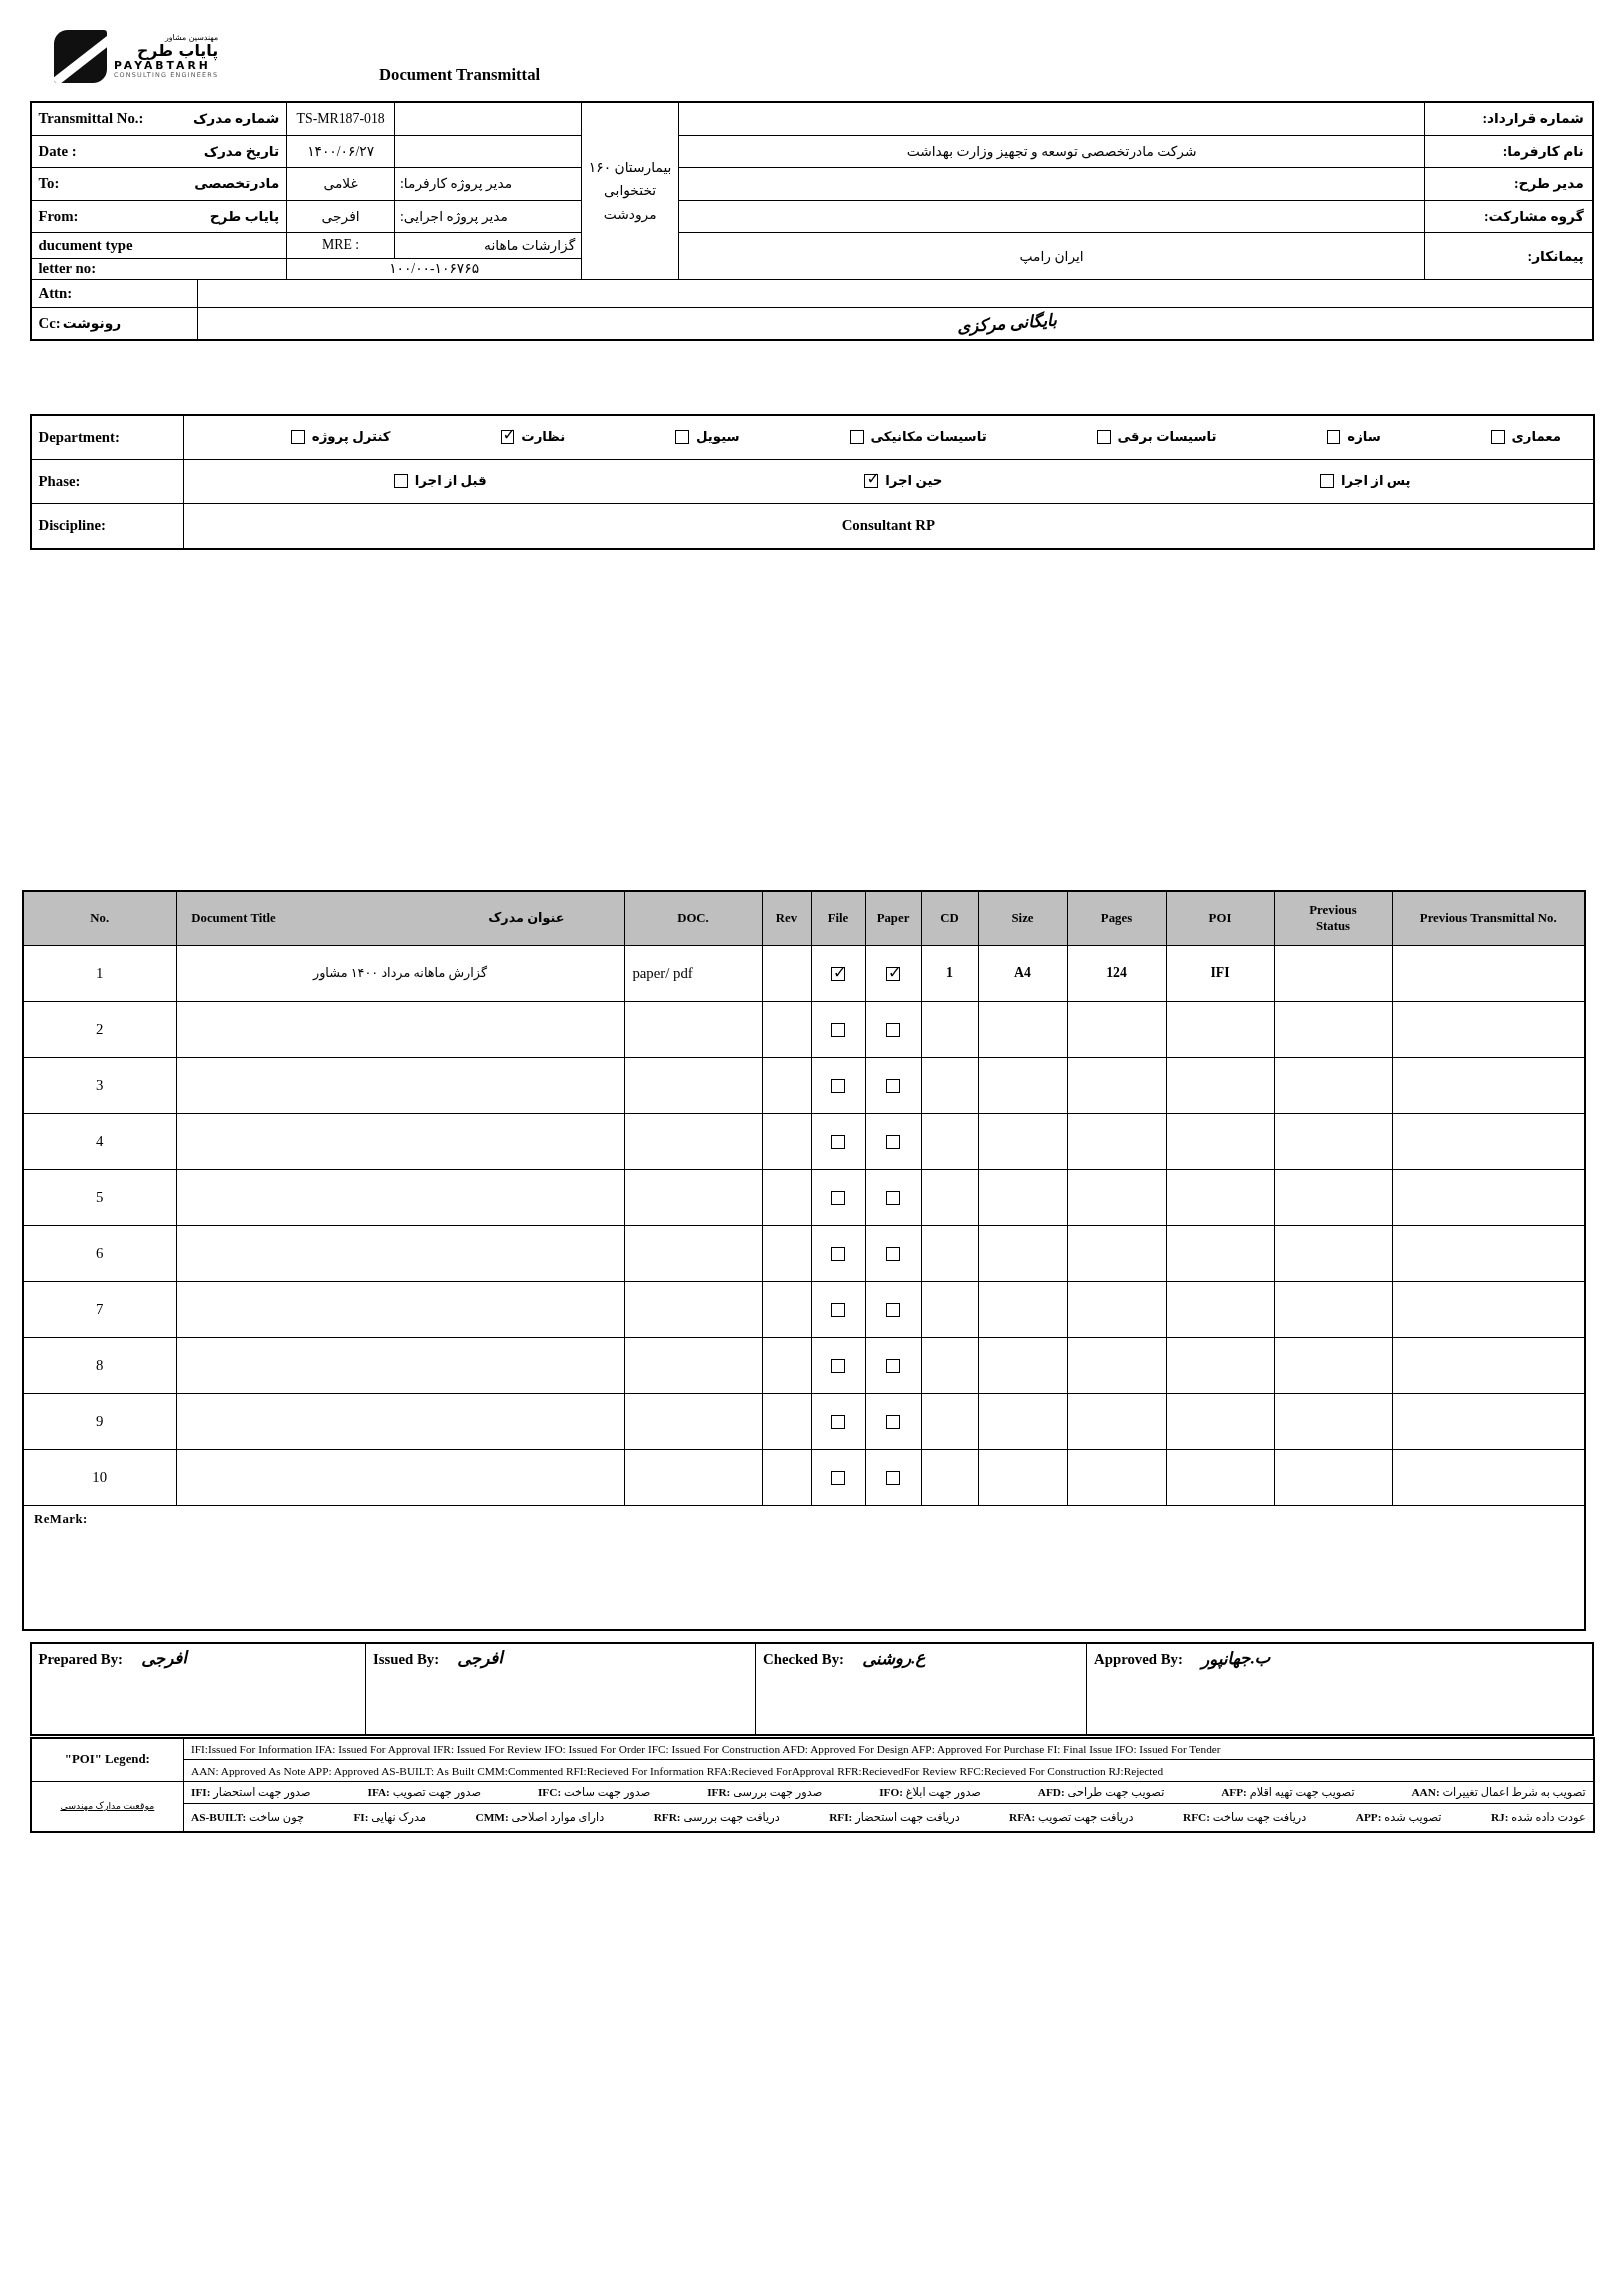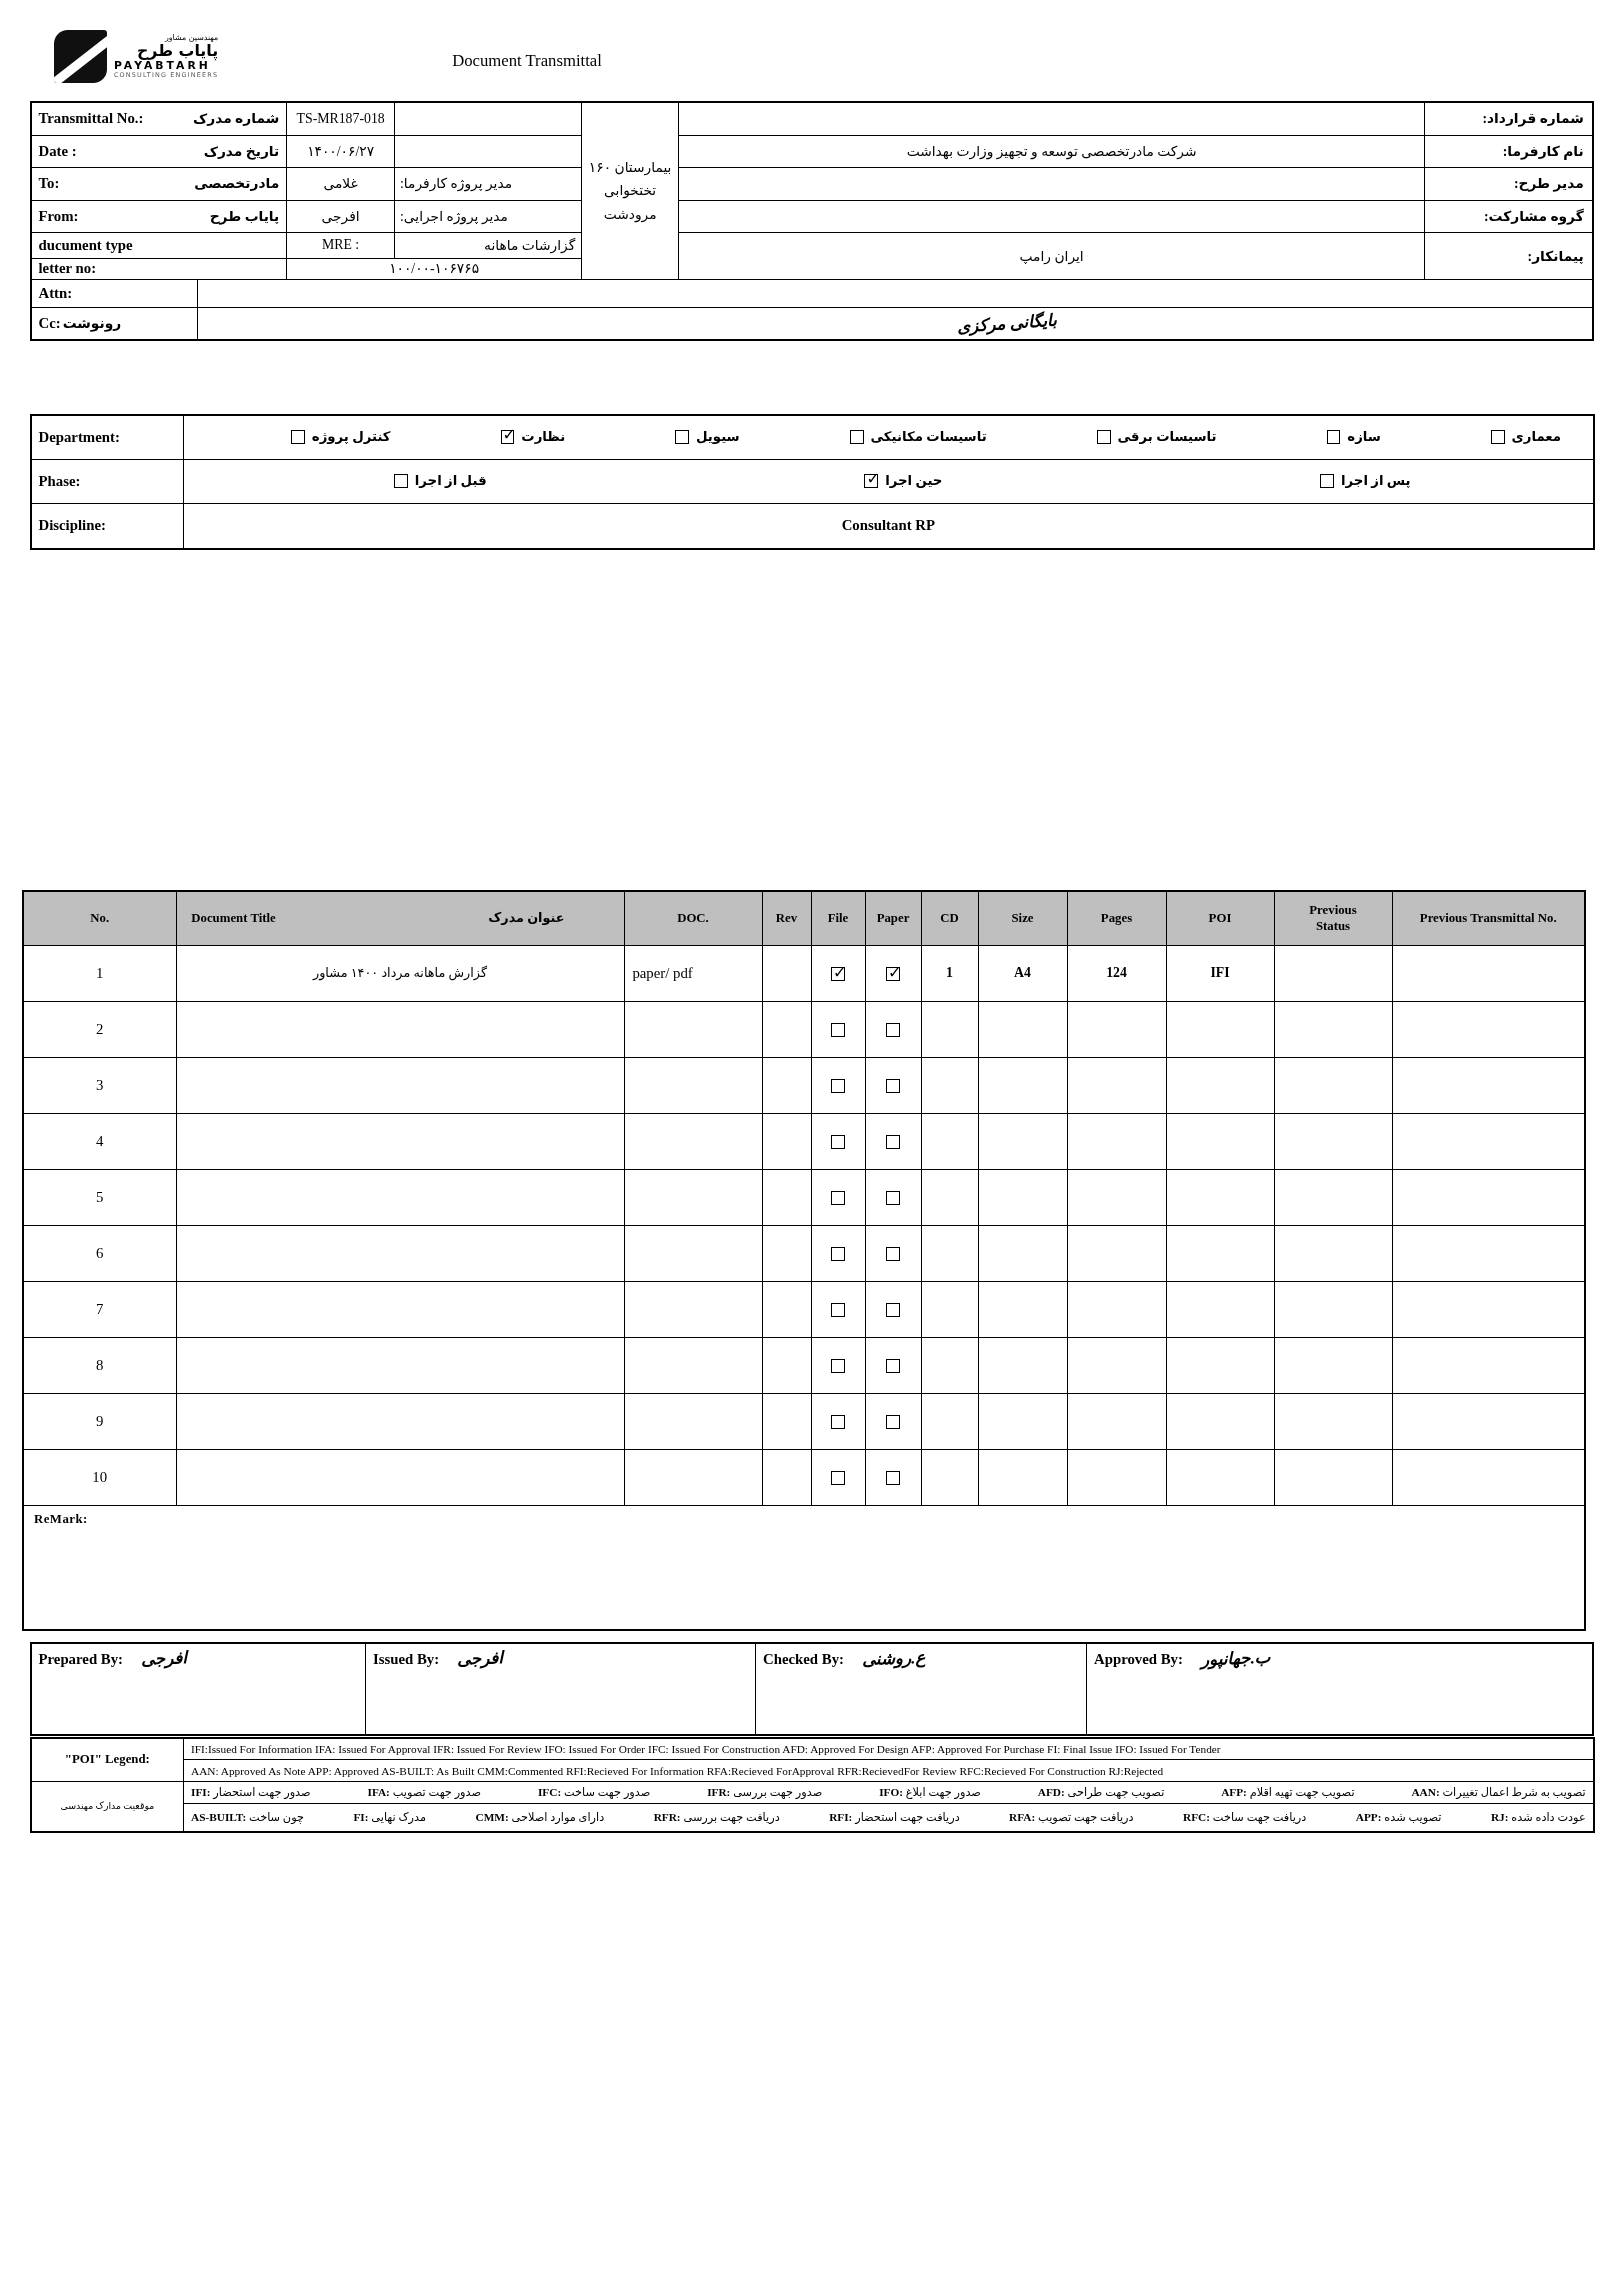--- a/index.html
+++ b/index.html
@@ -13,21 +13,21 @@
 
   
   .logo { position:absolute; left:54px; top:29.6px; display:flex; gap:6.9px; align-items:center; }
   .logo-mark { width:53px; height:53px; background:#101010; border-radius:13.8px 3px 13.8px 3px; position:relative; overflow:hidden; flex:0 0 auto; }
   .logo-slash { position:absolute; width:79px; height:8.9px; background:#fff; transform:rotate(-38deg); top:27.6px; left:-11.8px; }
   .logo-text { display:flex; flex-direction:column; line-height:1.15; font-family:"DejaVu Sans",sans-serif; }
   .l-fa-top { font-size:7.9px; text-align:right; }
   .l-fa { font-size:15.8px; font-weight:bold; text-align:right; }
   .l-en { font-size:10.8px; font-weight:bold; letter-spacing:3px; }
   .l-sub { font-size:6.4px; color:#555; letter-spacing:1.2px; }
-  .doc-title { position:absolute; top:51px; left:379px; width:296px; text-align:center; font-weight:normal; font-size:16.7px; }
+  .doc-title { position:absolute; top:65px; left:379px; width:296px; font-weight:bold; font-size:16.7px; }
 
   
   table { border-collapse:collapse; table-layout:fixed; background:#fff; }
   .outer { border:2px solid #000; }
   td, th { border:1px solid #000; vertical-align:middle; overflow:hidden; }
 
   
   .t1 { position:absolute; left:29.6px; top:101px; width:1562px; }
   .t1 td { font-size:13.8px; }
   .lbl { display:flex; justify-content:space-between; align-items:center; padding:0 6.9px; gap:3.9px; }
@@ -81,21 +81,21 @@
 
   
   .t4 { position:absolute; left:29.6px; top:1642px; width:1562px; }
   .sig { vertical-align:top; padding:3.9px 6.9px; }
   .sig b { font-size:14.8px; }
 
   
   .t5 { position:absolute; left:29.6px; top:1737px; width:1562px; }
   .lgl { font-weight:bold; font-size:12.8px; text-align:center; }
   .len { font-size:11.3px; padding:2px 6.9px; white-space:nowrap; }
-  .lfa { font-size:9.4px; text-align:center; line-height:1.35; padding:16px; direction:rtl; }
+  .lfa { font-size:9.4px; text-align:center; line-height:1.35; padding:16px; direction:rtl;text-decoration:underline; }
   .lgc { padding:0; }
   .lfr { display:flex; justify-content:space-between; align-items:center; padding:0 6.9px; height:19.7px; }
   .lg-item { font-size:11.3px; white-space:nowrap; }
   .lg-item b { font-size:11.3px; }
 </style>
 </head>
 <body>
 
 <div class="page">
 

